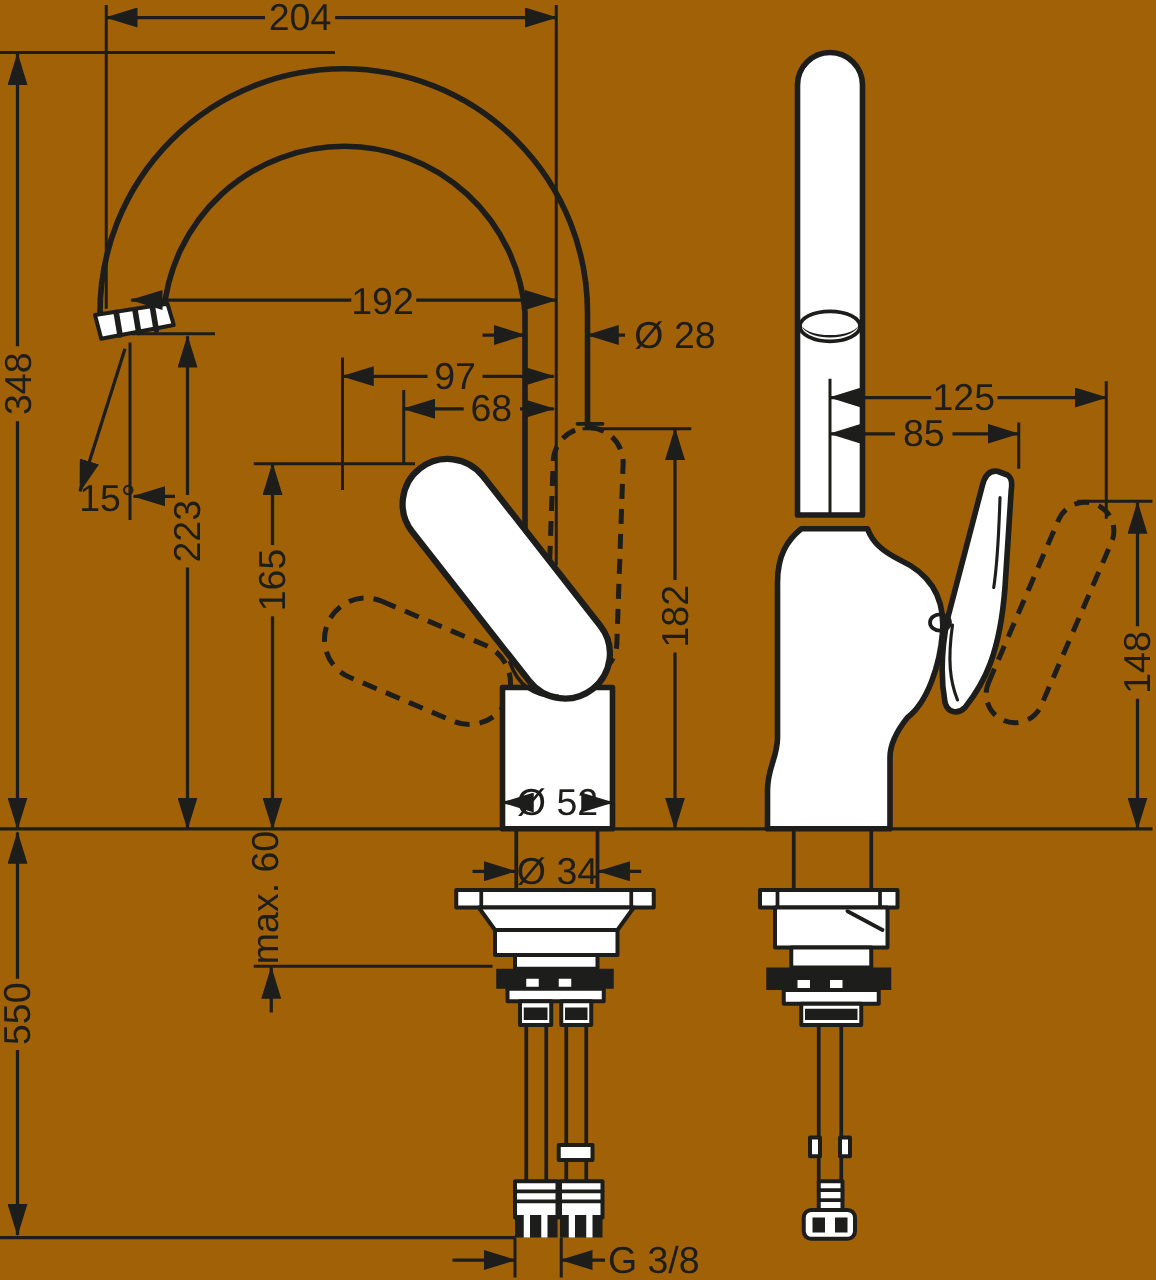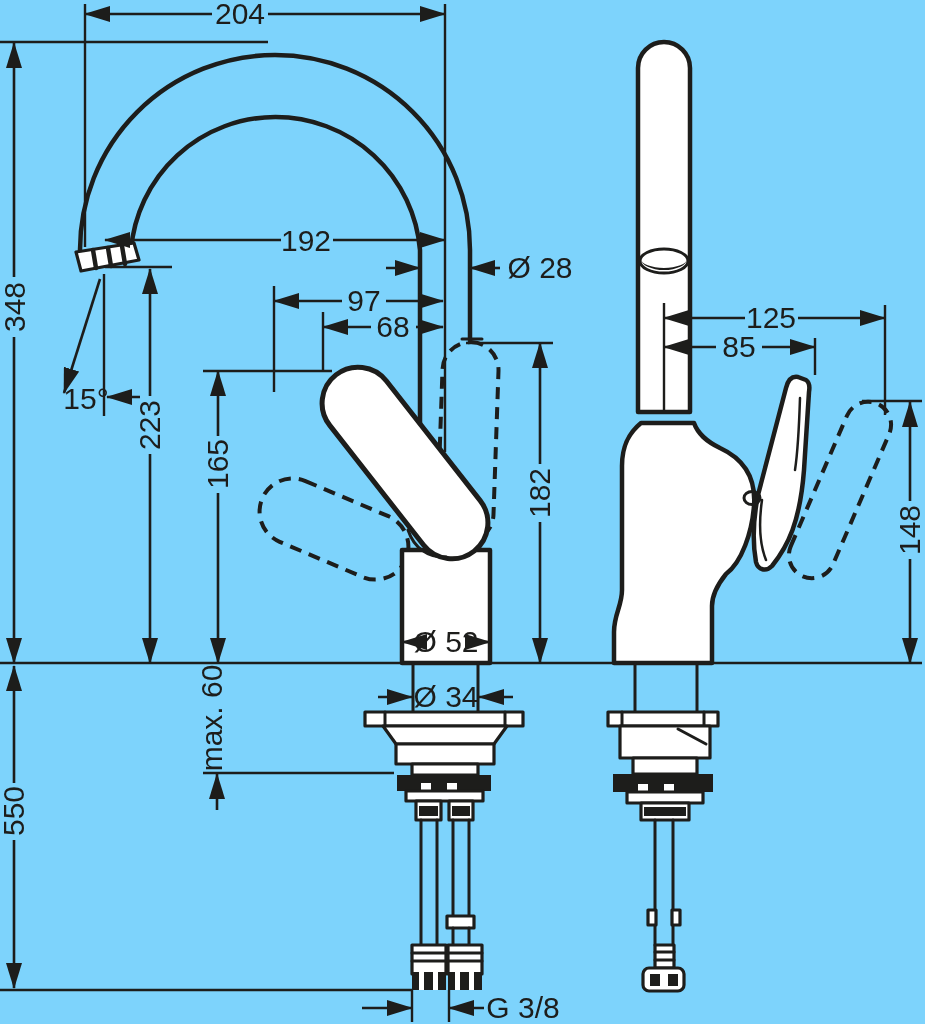--- a/index.html
+++ b/index.html
@@ -1,16 +1,16 @@
 <!DOCTYPE html>
 <html><head>
 <meta charset="utf-8">
 <style>
   html,body{margin:0;padding:0;background:#fff;}
-  .sheet{width:925px;height:1024px;background:#7dd3fc;overflow:hidden;}
+  .sheet{width:925px;height:1024px;background:#a16207;overflow:hidden;}
   svg{display:block;}
   svg text{font-family:"Liberation Sans",sans-serif;font-size:30px;fill:#1d1d1b;}
   .obj{fill:none;stroke:#1d1d1b;stroke-width:4.5;stroke-linejoin:round;stroke-linecap:round;}
   .objfill{fill:#ffffff;stroke:#1d1d1b;stroke-width:4.5;stroke-linejoin:round;}
   .thin{fill:none;stroke:#1d1d1b;stroke-width:2.4;}
   .dim{fill:none;stroke:#1d1d1b;stroke-width:2.6;}
   .dash{fill:none;stroke:#1d1d1b;stroke-width:4;stroke-dasharray:12 8;stroke-linecap:butt;}
   .hw{fill:#ffffff;stroke:#1d1d1b;stroke-width:3.2;stroke-linejoin:round;}
   .blk{fill:#1d1d1b;stroke:none;}
   .wht{fill:#ffffff;stroke:none;}

